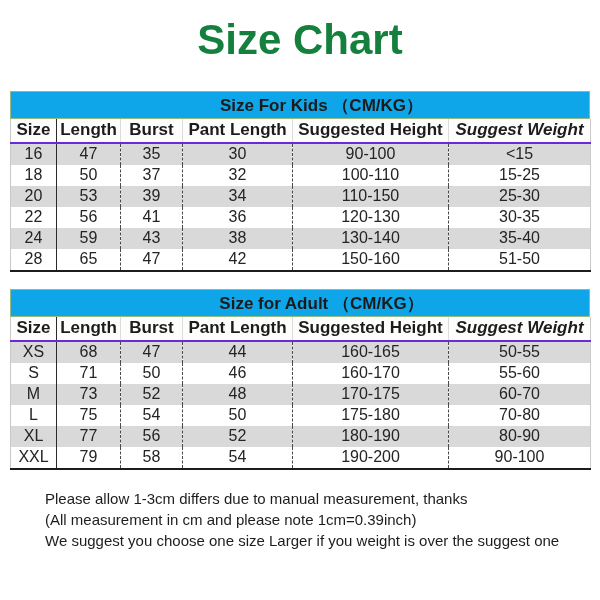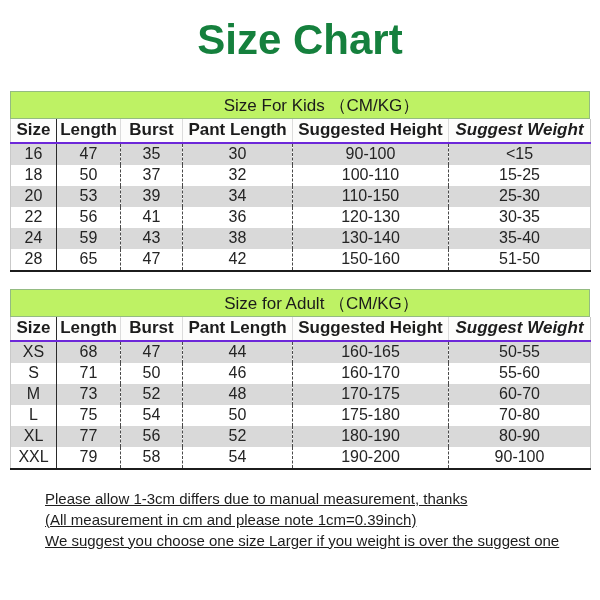--- a/index.html
+++ b/index.html
@@ -28,25 +28,25 @@
   }
   .size-section {
     margin: 0 10px;
     width: 580px;
   }
   .section-banner {
     box-sizing: border-box;
     width: 580px;
     height: 28px;
     line-height: 27px;
-    background: #bef264;
+    background: #0ea5e9;
     border: 1px solid #94bb82;
     text-align: center;
     font-size: 17px;
-    font-weight: normal;
+    font-weight: bold;
     color: #1b1b1b;
     padding-left: 43px;
   }
   table.size-table {
     width: 580px;
     border-collapse: collapse;
     table-layout: fixed;
     border-left: 1px solid #c9c9c9;
     border-right: 1px solid #c9c9c9;
     border-bottom: 2px solid #1c1c1c;
@@ -85,21 +85,20 @@
   table.size-table td:first-child { border-right: 1px solid #2a2a2a; }
   table.size-table td:last-child { border-right: none; }
   table.size-table tbody tr:nth-child(odd) { background: #d9d9d9; }
   table.size-table tbody tr:nth-child(even) { background: #ffffff; }
   .adult-section { margin-top: 17px; }
   .notes {
     margin: 18px 0 0 45px;
     font-size: 15px;
     line-height: 21px;
     color: #1d1d1d;
-    text-decoration: underline;
   }
   .notes p { margin: 0; }
 </style>
 </head>
 <body>
 
 <div class="page">
 
   <h1 class="page-title">Size Chart</h1>
 

